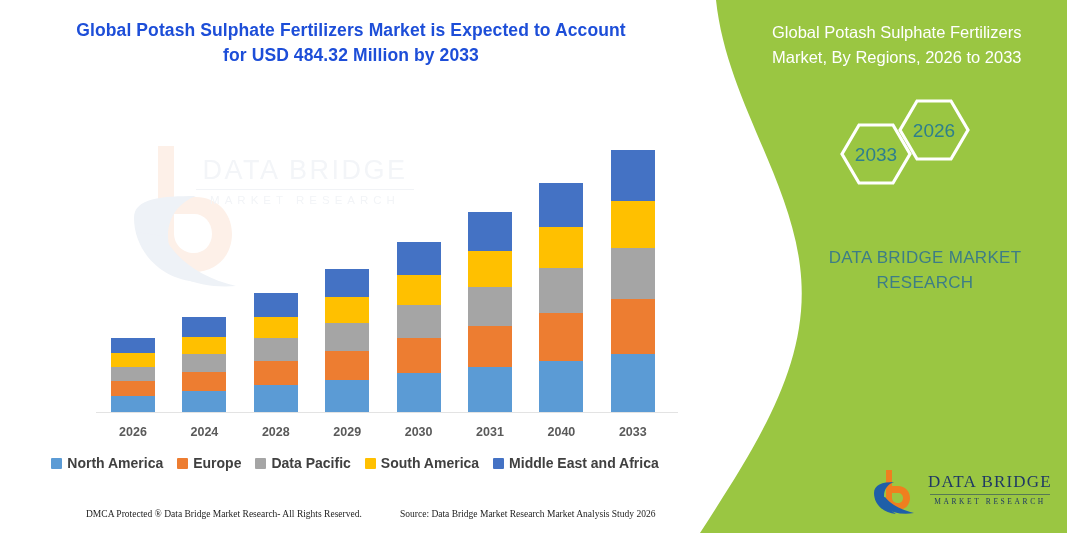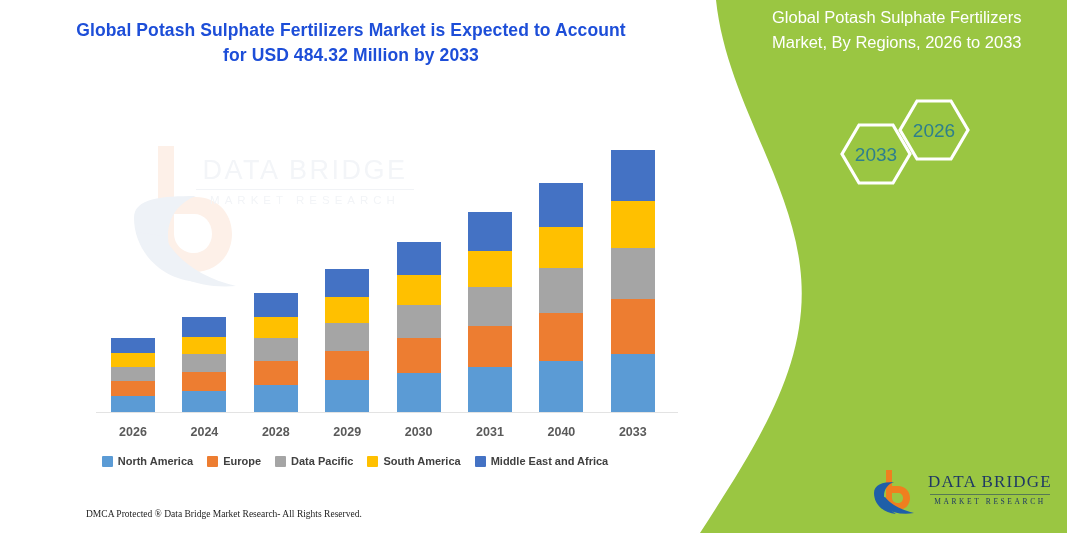--- a/index.html
+++ b/index.html
@@ -115,21 +115,21 @@
   .legend-item {
     display: flex;
     align-items: center;
     gap: 5px;
   }
   .legend-swatch {
     width: 11px; height: 11px;
     border-radius: 1px;
   }
   .legend-label {
-    font-size: 11px;
+    font-size: 14px;
     font-weight: bold;
     color: #404040;
     white-space: nowrap;
   }
 
   
   #footer-left {
     position: absolute;
     left: 86px; top: 509px;
     font-family: "Liberation Serif", serif;
@@ -142,21 +142,21 @@
     left: 400px; top: 509px;
     font-family: "Liberation Serif", serif;
     font-size: 9.5px;
     color: #222;
     white-space: nowrap;
   }
 
   
   #green-title {
     position: absolute;
-    left: 772px; top: 5px;
+    left: 772px; top: 20px;
     width: 290px;
     font-size: 16.5px;
     line-height: 25px;
     color: #ffffff;
     font-weight: 400;
   }
 
   #hexes {
     position: absolute;
     left: 828px; top: 92px;
@@ -307,34 +307,37 @@
           <span class="legend-swatch" style="background: rgb(255, 192, 0);"></span>
           <span class="legend-label">South America</span>
         </div>
         <div class="legend-item">
           <span class="legend-swatch" style="background: rgb(68, 114, 196);"></span>
           <span class="legend-label">Middle East and Africa</span>
         </div>
       </div>
 
     <div id="footer-left">DMCA Protected ® Data Bridge Market Research- All Rights Reserved.</div>
+    <div id="footer-right">Source: Data Bridge Market Research  Market Analysis Study 2026</div>
   </div>
 
   <div id="green-title">Global Potash Sulphate Fertilizers Market, By Regions, 2026 to 2033</div>
 
   <svg id="hexes" viewBox="0 0 170 115">
 
     <polygon points="14,62 31,33 65,33 82,62 65,91 31,91" fill="none" stroke="#ffffff" stroke-width="3.2"></polygon>
     <text x="48" y="69" text-anchor="middle" font-family="Liberation Sans, sans-serif" font-size="19" fill="#2e7f8c">2033</text>
 
     <polygon points="72,38 89,9 123,9 140,38 123,67 89,67" fill="none" stroke="#ffffff" stroke-width="3.2"></polygon>
     <text x="106" y="45" text-anchor="middle" font-family="Liberation Sans, sans-serif" font-size="19" fill="#2e7f8c">2026</text>
   </svg>
 
   <div id="dbmr-text">
+    <div>DATA BRIDGE MARKET</div>
+    <div>RESEARCH</div>
   </div>
 
   <div id="logo">
     <svg id="logo-mark" viewBox="0 0 52 46">
       <path d="M14 2 L14 30 C14 37, 19 42, 26 42 C33 42, 38 37, 38 30 C38 23, 33 18, 26 18 L20 18 L20 25 L26 25 C29 25, 31 27, 31 30 C31 33, 29 35, 26 35 C23 35, 20 33, 20 30 L20 2 Z" fill="#ef7f1f"></path>
       <path d="M2 25 C2 36, 11 45, 24 46 C16 41, 12 35, 12 28 C12 21, 16 16, 22 14 C10 14, 2 17, 2 25 Z" fill="#1f5fa8"></path>
       <path d="M3 31 C10 42, 26 48, 42 45 C30 42, 19 37, 13 29 Z" fill="#1f5fa8"></path>
     </svg>
     <div id="logo-words">
       <div class="lw-main">DATA BRIDGE</div>

